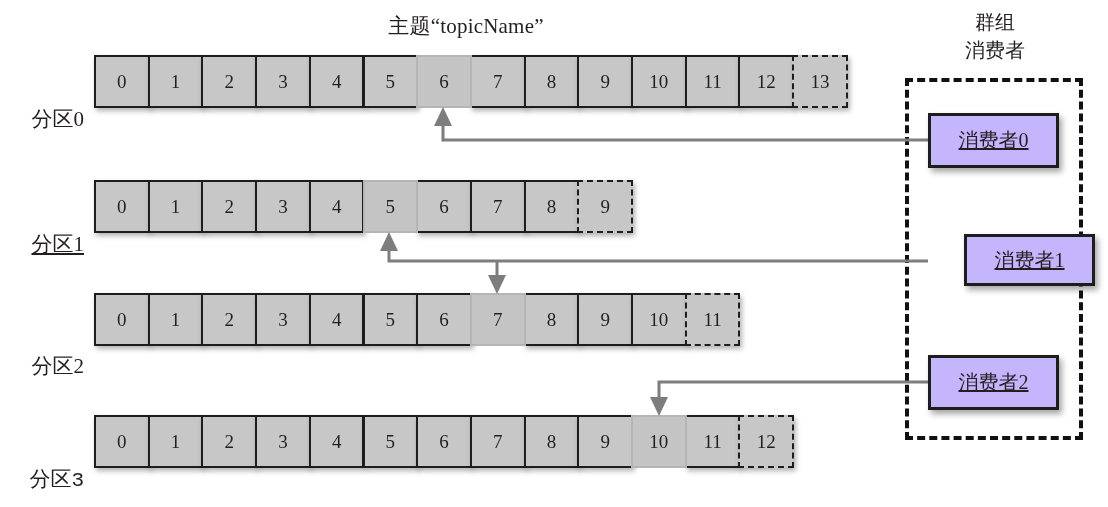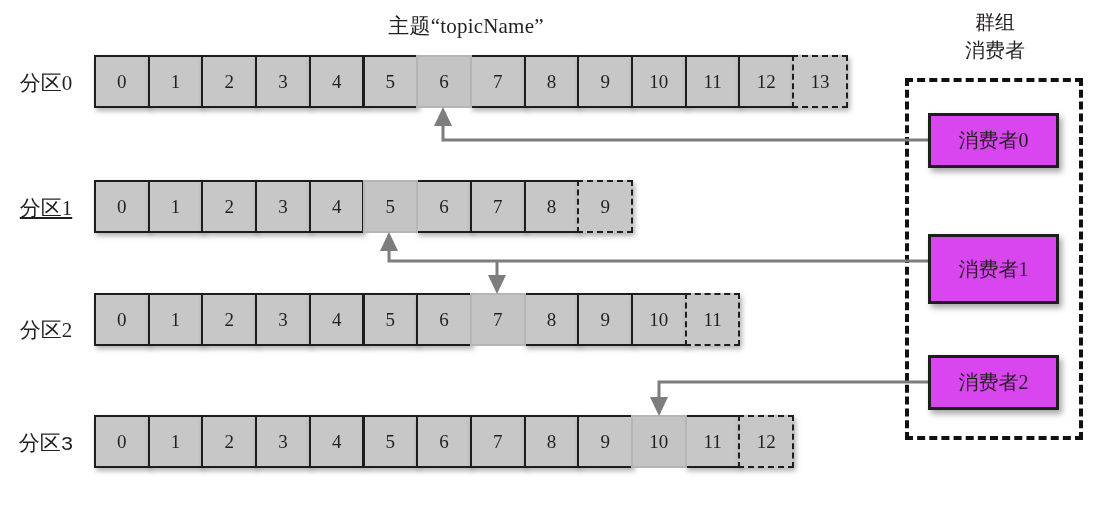--- a/index.html
+++ b/index.html
@@ -18,21 +18,21 @@
   .topic-title .t-inner{position:relative;left:-88px;display:inline-block;white-space:nowrap;}
 
   .group-title{
     position:absolute;left:905px;top:8px;width:180px;text-align:center;
     font-size:20px;line-height:28px;color:#231f20;
   }
 
   
   .plabel{
     position:absolute;font-size:21px;color:#231f20;white-space:nowrap;
-    text-align:center;width:76px;
+    text-align:right;width:76px;margin-top:36px;
   }
   .prow{position:absolute;height:53px;}
 
   .cell{
     position:absolute;top:0;height:53px;box-sizing:border-box;
     background:#c7c7c7;
     border:2px solid #1d1d1d;
     color:#231f20;font-size:19px;
     display:flex;align-items:center;justify-content:center;
     font-family:"Liberation Serif","DejaVu Serif",serif;
@@ -54,26 +54,27 @@
   }
 
   
   .group-box{
     position:absolute;box-sizing:border-box;
     border:4px dashed #111111;
     background:transparent;
   }
   .consumer{
     position:absolute;box-sizing:border-box;
-    background:#d946ef;
+    background:#c4b5fd;
     border:3px solid #1d1d1d;
     color:#231f20;font-size:20px;
     display:flex;align-items:center;justify-content:center;
     box-shadow: 3px 4px 6px rgba(0,0,0,.35);
     z-index:6;
+    text-decoration:underline;
   }
 
   
   svg.wires{position:absolute;left:0;top:0;width:1108px;height:507px;overflow:visible;z-index:5;}
   .wire{stroke:#7d7d7d;stroke-width:3;fill:none;}
   .arrowhead{fill:#7d7d7d;}
 </style>
 </head>
 <body>
 
@@ -149,21 +150,21 @@
         <div class="cell current" style="left: 537px; width: 55.7px;">10</div>
         <div class="cell solid" style="left: 590.7px; width: 55.7px;">11</div>
         <div class="cell pending" style="left: 644.4px; width: 55.7px;">12</div>
       </div>
     </div>
 
   <div class="group-box" style="left:905px;top:78px;width:178px;height:362px;"></div>
 
   <div id="consumers-host">
       <div class="consumer" style="left: 928px; top: 113px; width: 131px; height: 55px;">消费者0</div>
-      <div class="consumer" style="left: 928px; top: 234px; width: 131px; height: 70px;">消费者1</div>
+      <div class="consumer" style="left: 964px; top: 234px; width: 131px; height: 52px;">消费者1</div>
       <div class="consumer" style="left: 928px; top: 355px; width: 131px; height: 55px;">消费者2</div>
     </div>
 
   <svg class="wires" viewBox="0 0 1108 507">
 
     <g>
       <path class="wire" d="M928,140 L443,140 L443,123"></path>
       <polygon class="arrowhead" points="443,107 434,126 452,126"></polygon>
     </g>
 

